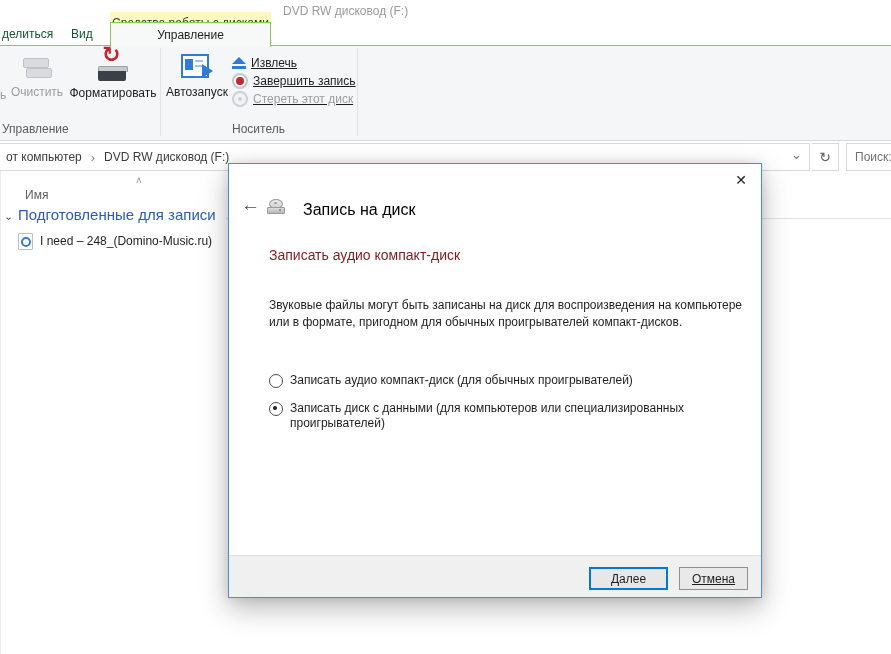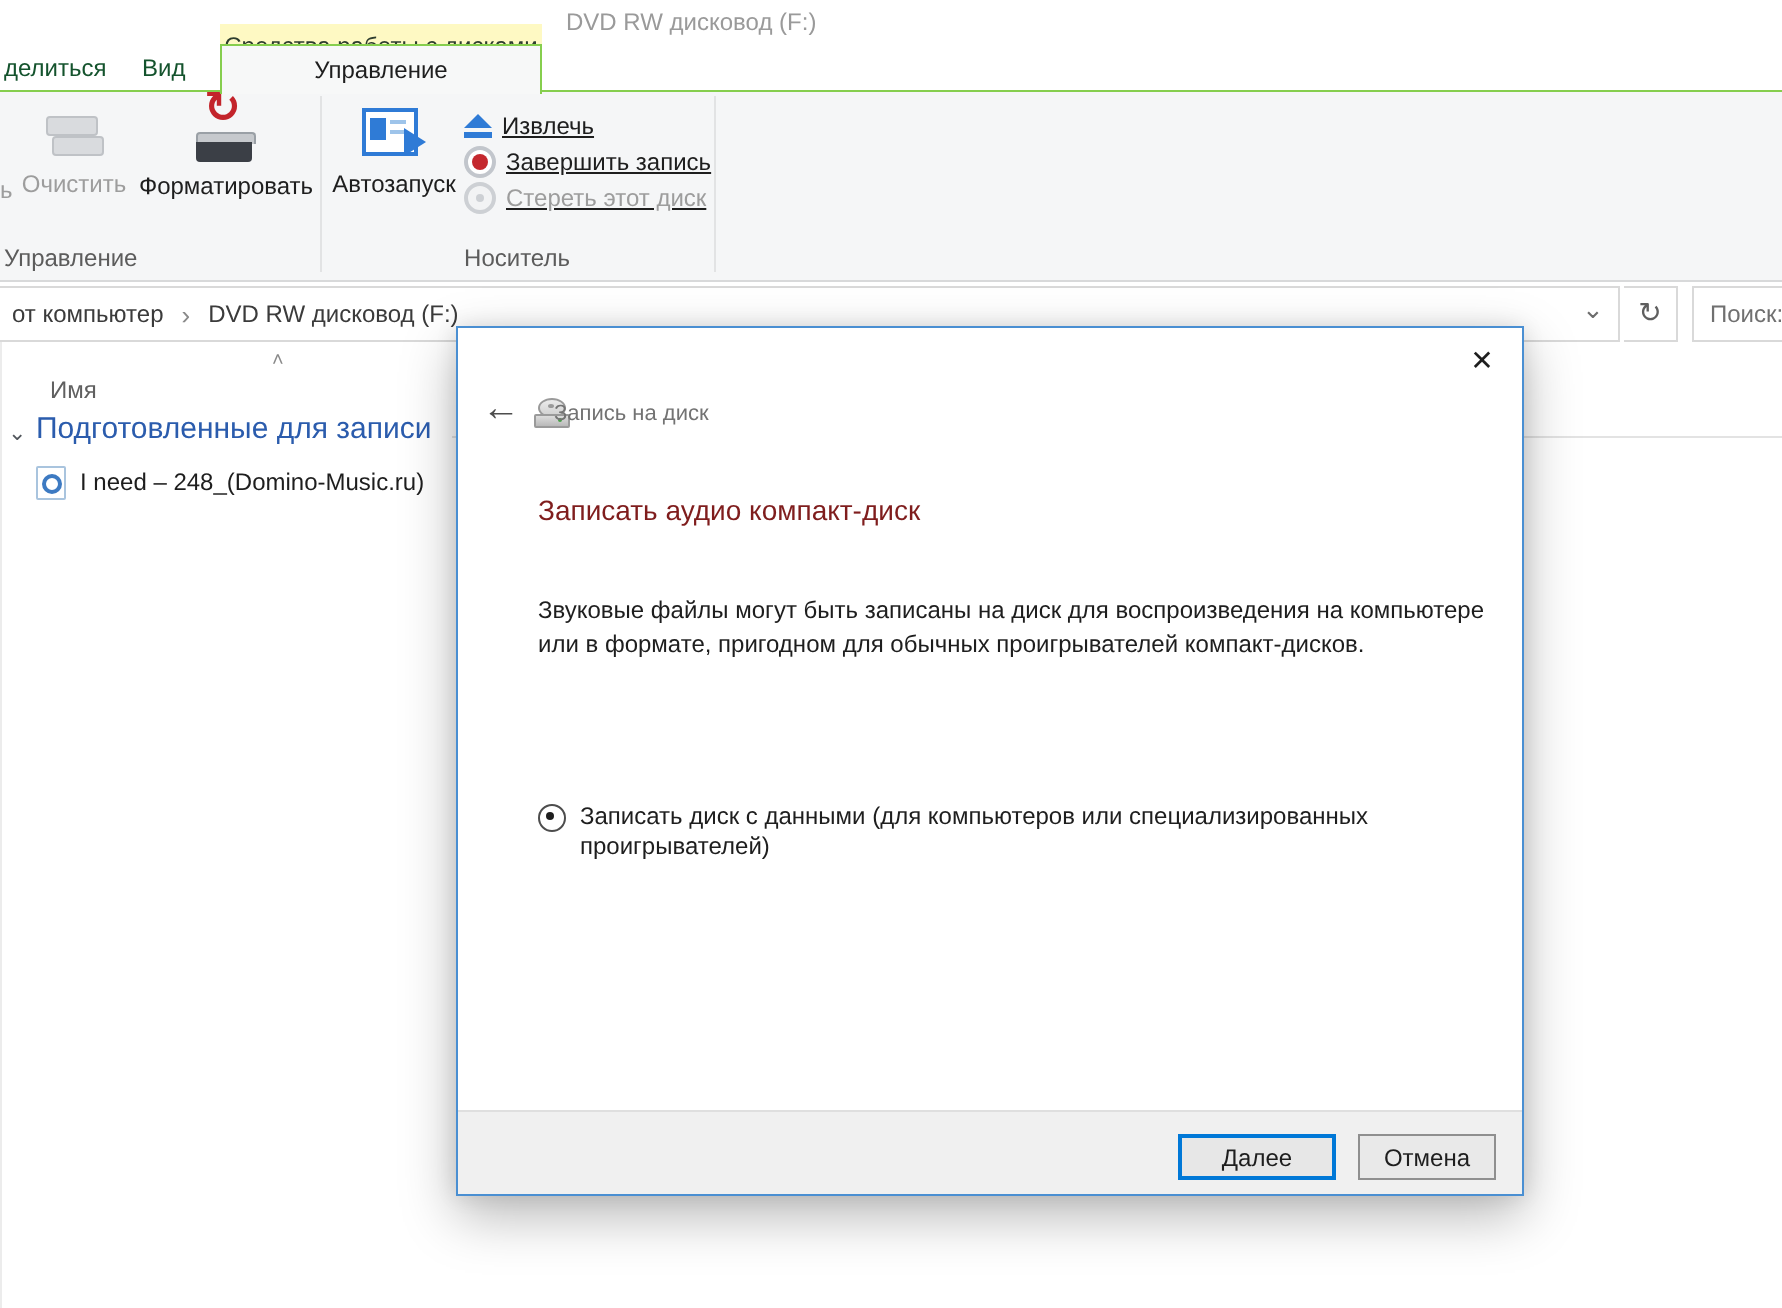--- a/index.html
+++ b/index.html
@@ -73,34 +73,34 @@
   .dialog{left:228px;top:163px;width:532px;height:433px;background:#fff;border:1px solid #4a8fd2;z-index:5;
     box-shadow:0 10px 26px rgba(0,0,0,.28),0 0 10px rgba(0,0,0,.10);}
   .dlg-close{position:absolute;right:10px;top:7px;width:20px;height:18px;display:flex;align-items:center;justify-content:center;
     color:#1e1e1e;font-size:14px;cursor:default;}
   .dlg-back{position:absolute;left:12px;top:30px;font-size:19px;color:#4d4d4d;cursor:default;}
   .dlg-drive{position:absolute;left:38px;top:35px;width:18px;height:15px;}
   .dlg-drive .disc{position:absolute;left:2px;top:0;width:12px;height:8px;border:1px solid #9a9a9a;border-radius:50%;background:linear-gradient(#ececec,#cfcfcf);}
   .dlg-drive .disc::after{content:"";position:absolute;left:4px;top:2px;width:3px;height:2px;background:#9a9a9a;border-radius:50%;}
   .dlg-drive .base{position:absolute;left:0;top:8px;width:16px;height:5px;background:linear-gradient(#dcdcdc,#b9b9b9);border:1px solid #9a9a9a;border-radius:1px;}
   .dlg-drive .led{position:absolute;left:12px;top:10px;width:2px;height:2px;background:#46a046;border-radius:50%;}
-  .dlg-navtitle{position:absolute;left:48px;top:37px;font-size:11px;color:#737373;}
+  .dlg-navtitle{position:absolute;left:74px;top:37px;font-size:16px;color:#000000;}
   .dlg-heading{position:absolute;left:40px;top:83px;font-size:14px;color:#7f1d1d;}
   .dlg-desc{position:absolute;left:40px;top:133px;width:494px;font-size:12px;line-height:17px;color:#1e1e1e;}
   .dlg-question{position:absolute;left:40px;top:177px;font-size:12px;color:#1e1e1e;}
   .opt{position:absolute;left:40px;display:flex;gap:7px;cursor:default;}
   .opt1{top:209px;}
   .opt2{top:237px;}
   .radio{width:12px;height:12px;border:1px solid #4d4d4d;border-radius:50%;background:#fff;position:relative;flex:none;margin-top:1px;}
   .radio.checked::after{content:"";position:absolute;left:3px;top:3px;width:4px;height:4px;border-radius:50%;background:#1e1e1e;}
   .opt .olbl{font-size:12px;line-height:15px;max-width:420px;color:#1e1e1e;}
   .dlg-footer{position:absolute;left:0;bottom:0;width:100%;height:41px;background:#f0f0f0;border-top:1px solid #dfdfdf;}
   .btn{position:absolute;top:11px;height:23px;display:flex;align-items:center;justify-content:center;font-size:12px;cursor:default;box-sizing:border-box;}
   .btn-next{left:360px;width:79px;background:#e7e7e7;border:2px solid #0078d7;}
-  .btn-cancel{left:450px;width:69px;background:#e9e9e9;border:1px solid #8f8f8f;}
+  .btn-cancel{left:450px;width:69px;background:#e9e9e9;border:1px solid #8f8f8f;text-decoration:underline;}
 </style>
 </head>
 <body>
 
 <div class="abs ctx-banner">Средства работы с дисками</div>
 <div class="abs win-title">DVD RW дисковод (F:)</div>
 
 <span class="abs tab-plain" style="left:2px;">делиться</span>
 <span class="abs tab-plain" style="left:71px;">Вид</span>
 <div class="abs green-line"></div>
@@ -199,20 +199,24 @@
   <div class="dlg-drive">
     <span class="disc"></span>
       <span class="base"></span>
       <span class="led"></span>
   </div>
   <div class="dlg-navtitle">Запись на диск</div>
 
   <div class="dlg-heading">Записать аудио компакт-диск</div>
   <div class="dlg-desc">Звуковые файлы могут быть записаны на диск для воспроизведения на компьютере или в формате, пригодном для обычных проигрывателей компакт-дисков.</div>
 
+  <div class="opt opt1">
+    <span class="radio"></span>
+    <span class="olbl">Записать аудио компакт-диск (для обычных проигрывателей)</span>
+  </div>
   <div class="opt opt2">
     <span class="radio checked"></span>
     <span class="olbl">Записать диск с данными (для компьютеров или специализированных проигрывателей)</span>
   </div>
 
   <div class="dlg-footer">
     <div class="btn btn-next">Далее</div>
     <div class="btn btn-cancel">Отмена</div>
   </div>
 </div>

